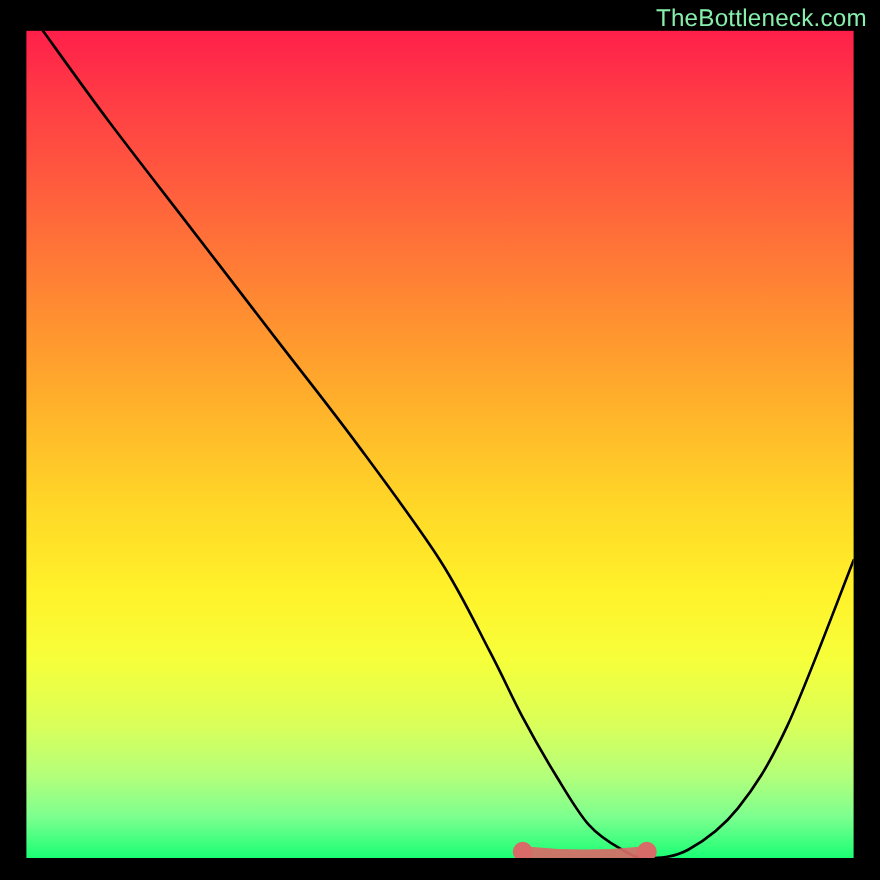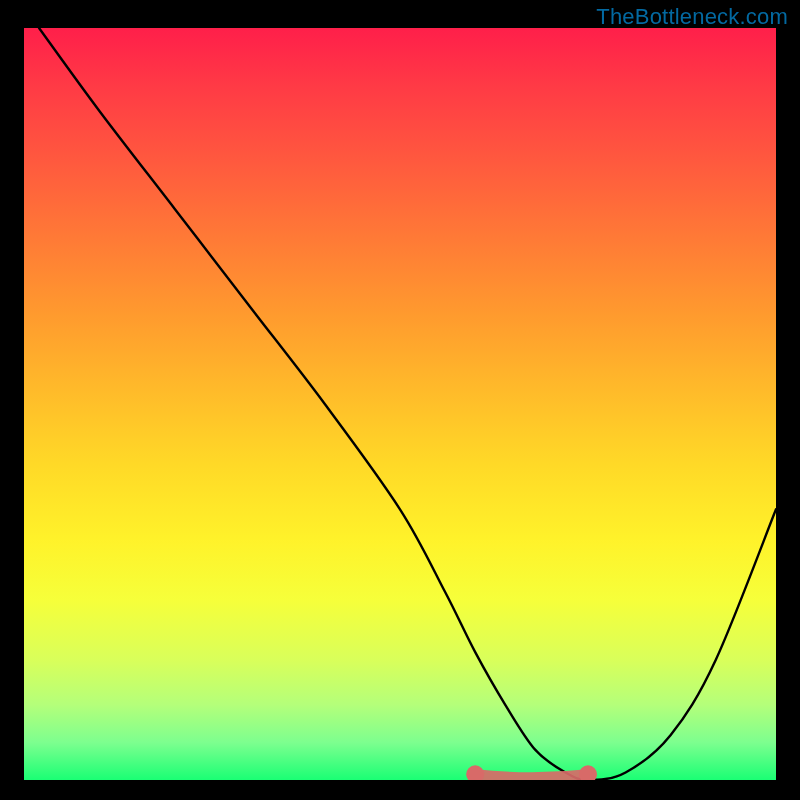--- a/index.html
+++ b/index.html
@@ -14,21 +14,21 @@
   .frame {
     position: relative;
     width: 800px;
     height: 800px;
     background: #000;
   }
   .watermark {
     position: absolute;
     top: 4px;
     right: 12px;
-    color: #0369a1;
+    color: #86efac;
     font-size: 22px;
     font-weight: 500;
     letter-spacing: 0.2px;
     z-index: 10;
   }
   .plot {
     position: absolute;
     left: 24px;
     top: 28px;
     width: 752px;

